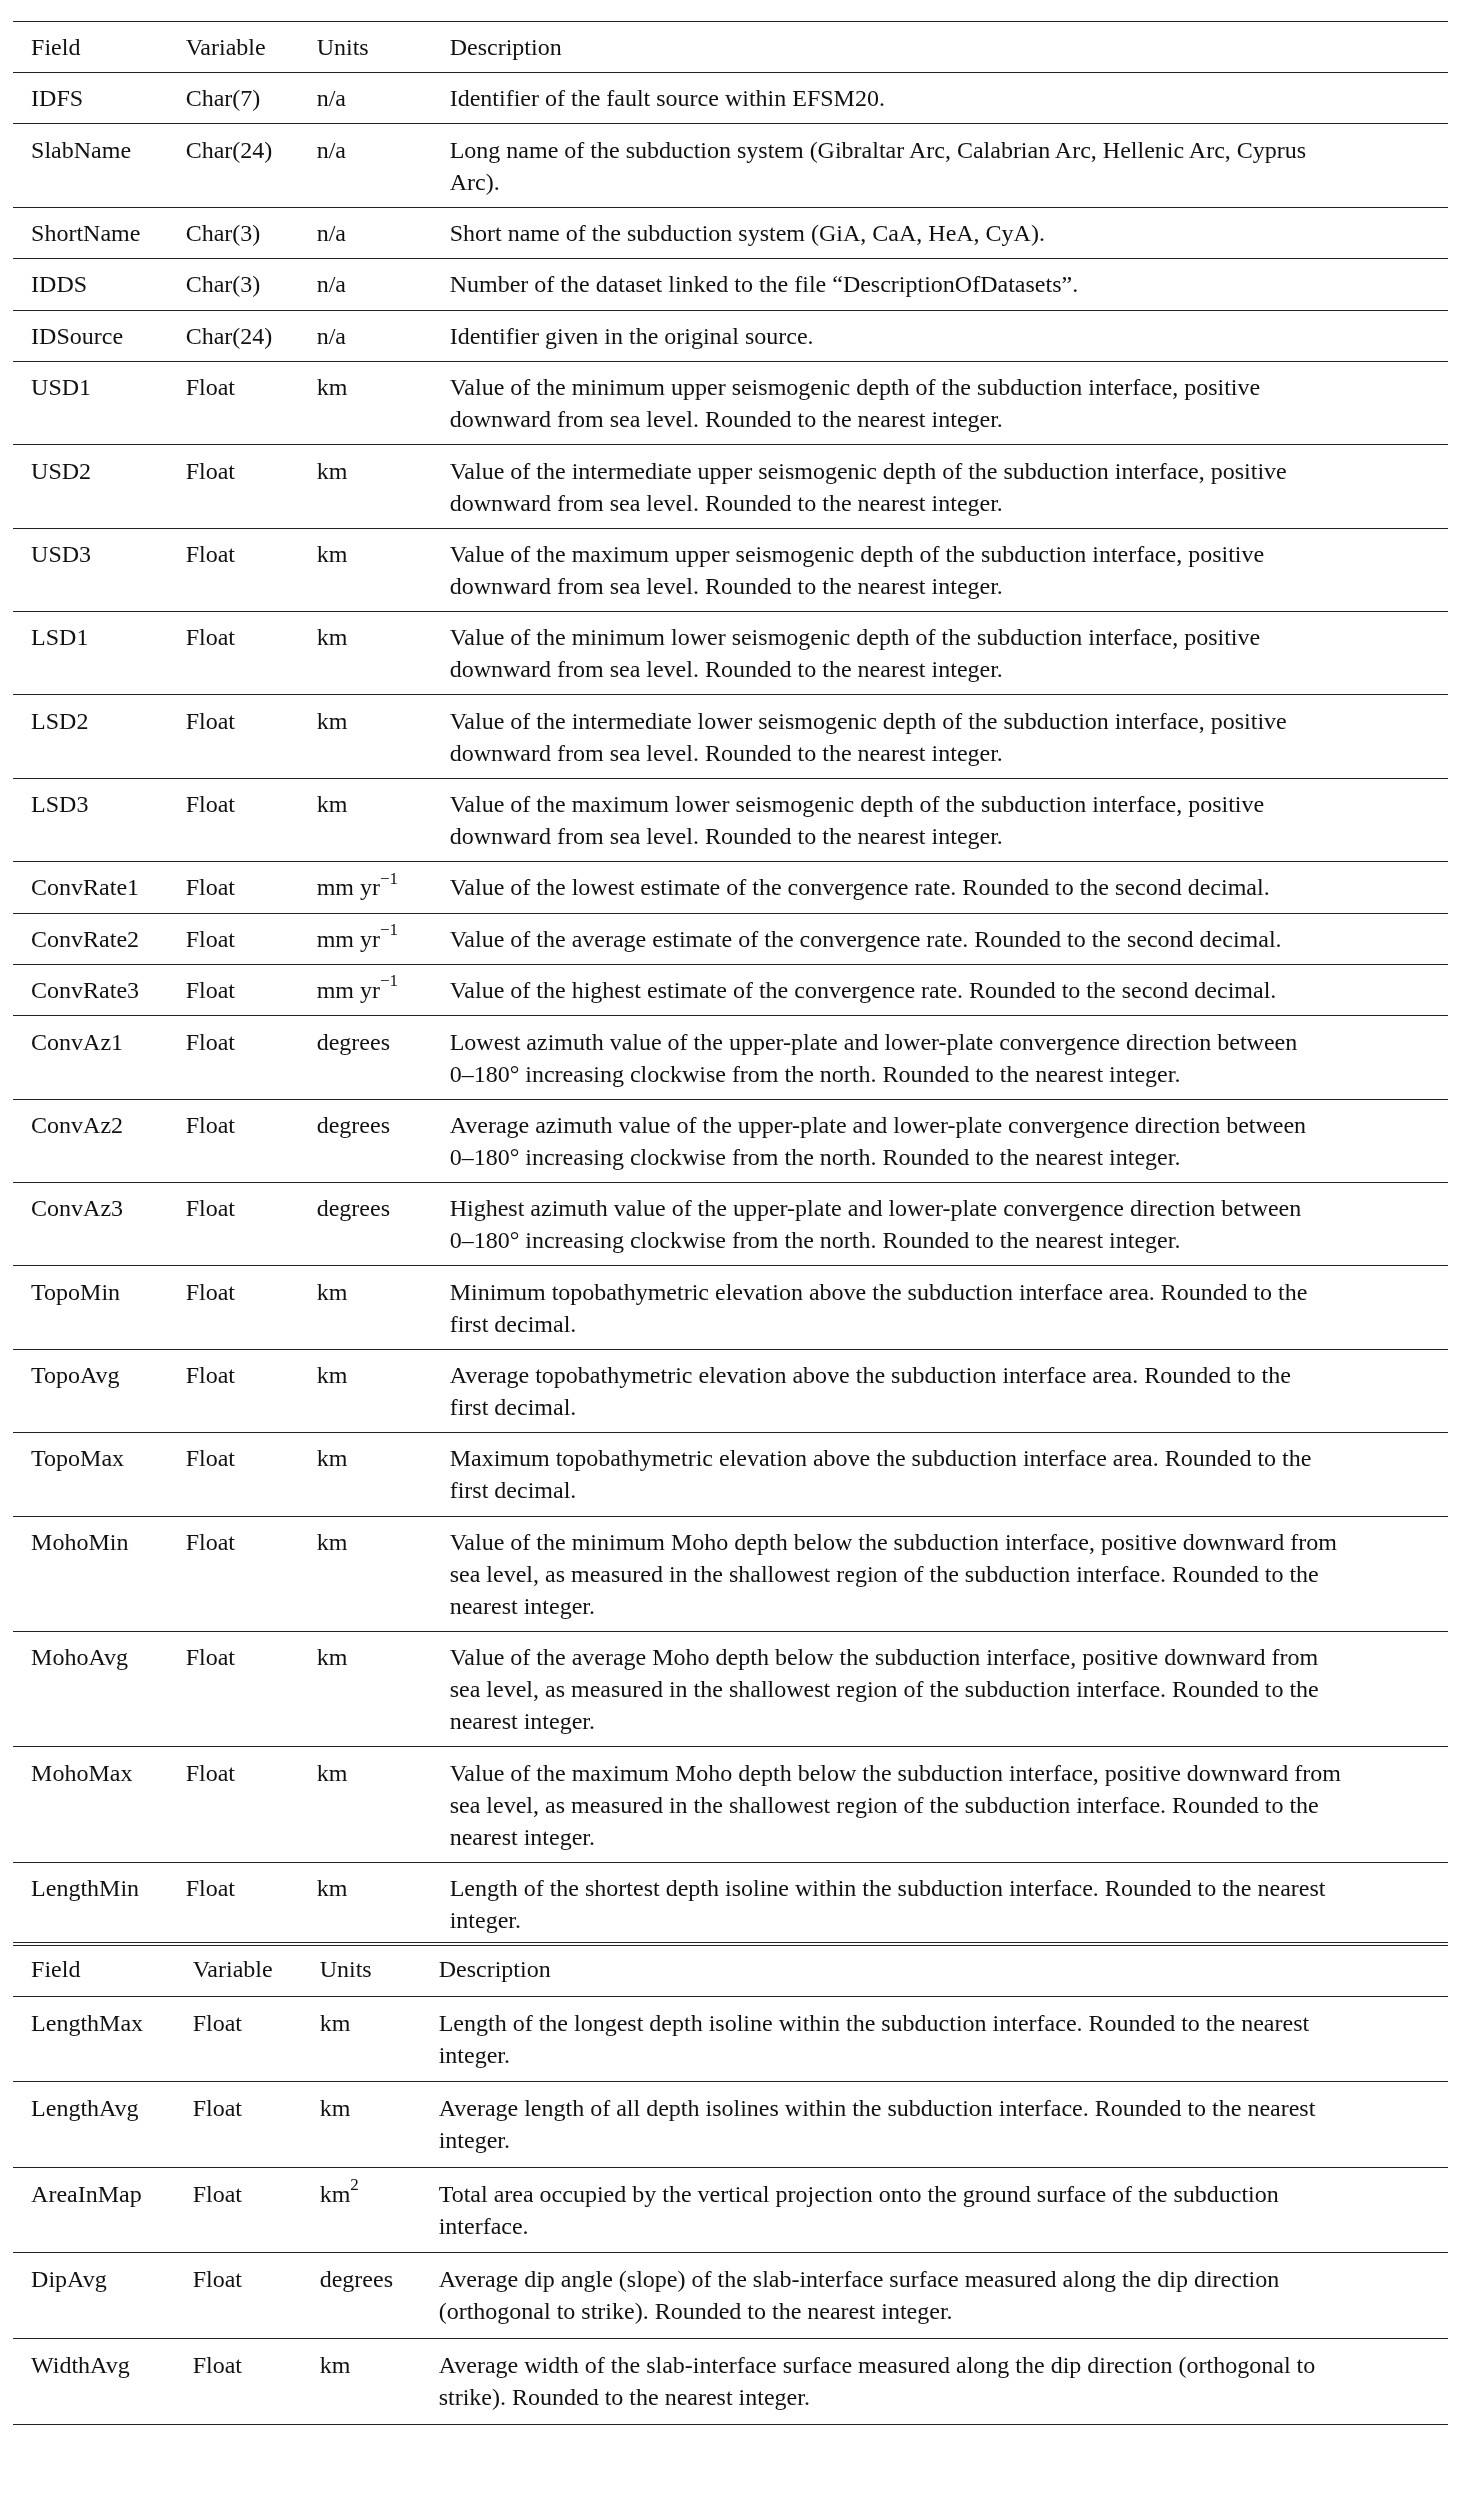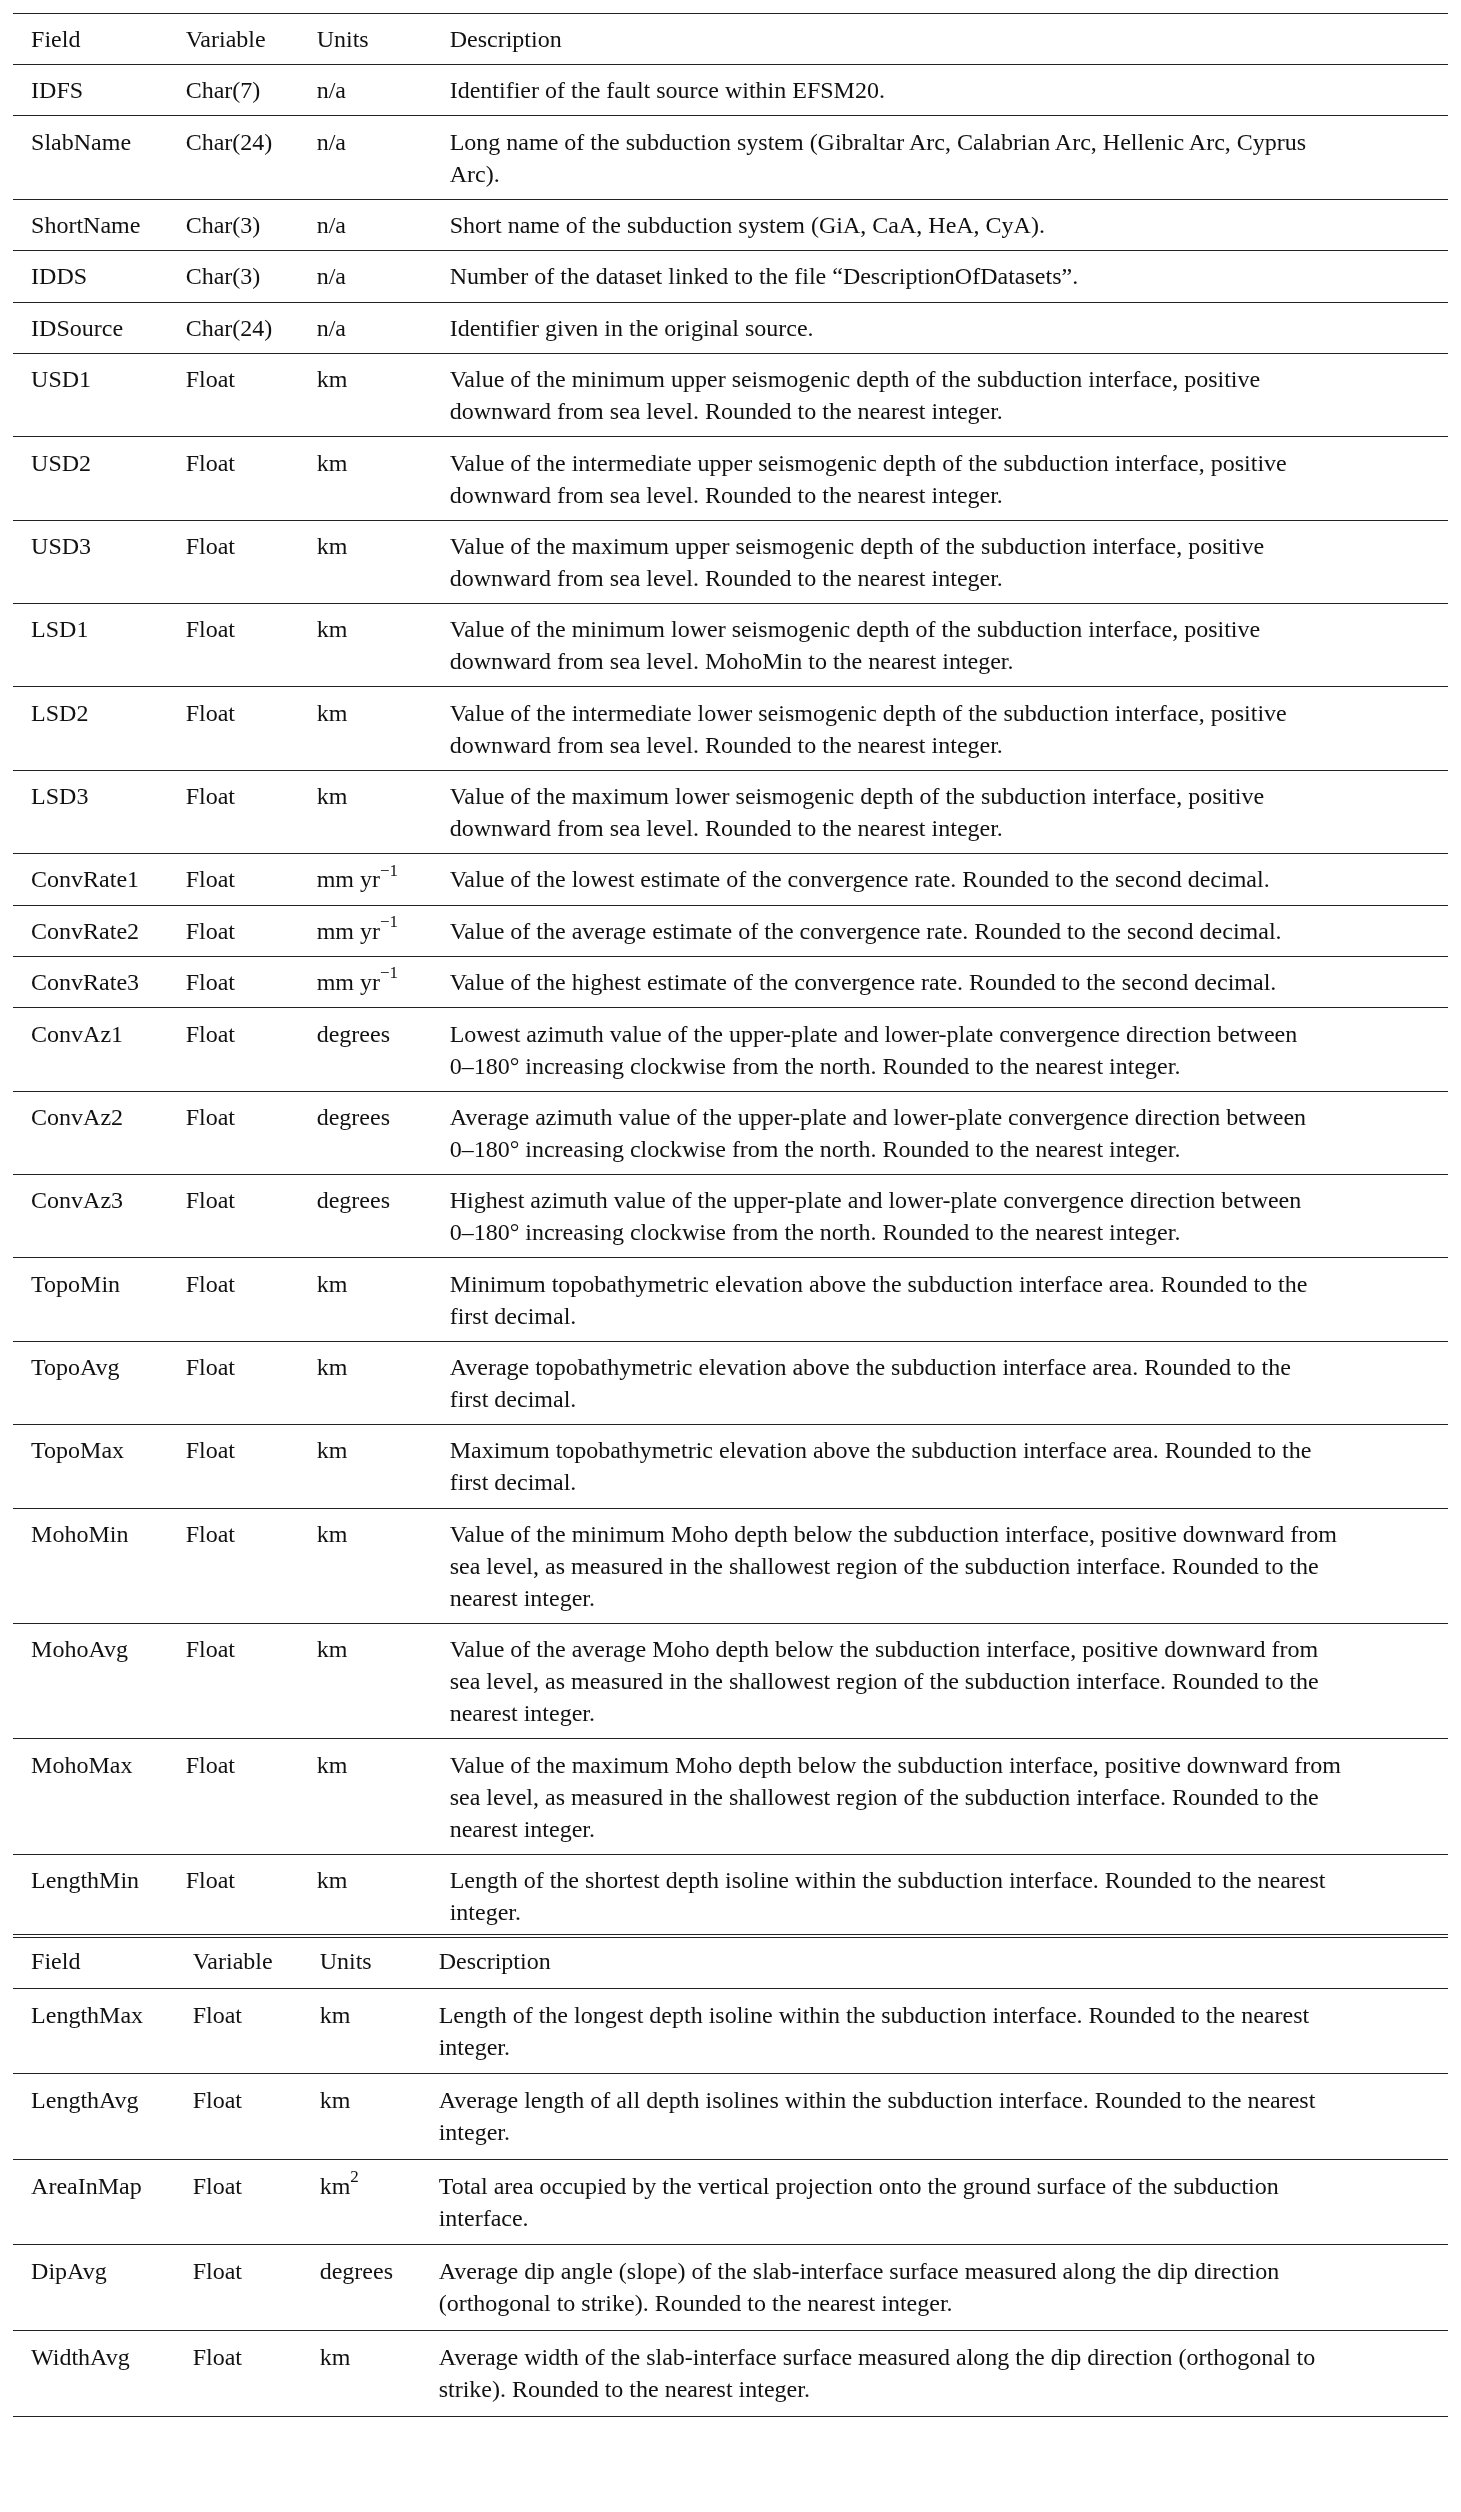--- a/index.html
+++ b/index.html
@@ -16,20 +16,21 @@
     color: #111111;
   }
   .tbl {
     position: absolute;
     left: 12.7px;
     width: 1435px;
     border-collapse: collapse;
     table-layout: fixed;
     font-size: 24px;
     line-height: 32px;
+    margin-top: 8px;
   }
   #table-1 { top: 12.7px; }
   #table-2 { top: 1934px; }
   .tbl tr { border-bottom: 1.8px solid #222222; }
   .tbl thead tr { border-top: 1.8px solid #222222; }
   .tbl th, .tbl td {
     text-align: left;
     vertical-align: top;
     font-weight: normal;
     padding: 9.2px 0 9.2px 0;
@@ -122,21 +123,21 @@
         <td>Float</td>
         <td><span>km</span></td>
         <td>Value of the maximum upper seismogenic depth of the subduction interface, positive
 downward from sea level. Rounded to the nearest integer.</td>
       </tr>
       <tr>
         <td class="c-field">LSD1</td>
         <td>Float</td>
         <td><span>km</span></td>
         <td>Value of the minimum lower seismogenic depth of the subduction interface, positive
-downward from sea level. MohoMin to the nearest integer.</td>
+downward from sea level. Rounded to the nearest integer.</td>
       </tr>
       <tr>
         <td class="c-field">LSD2</td>
         <td>Float</td>
         <td><span>km</span></td>
         <td>Value of the intermediate lower seismogenic depth of the subduction interface, positive
 downward from sea level. Rounded to the nearest integer.</td>
       </tr>
       <tr>
         <td class="c-field">LSD3</td>

